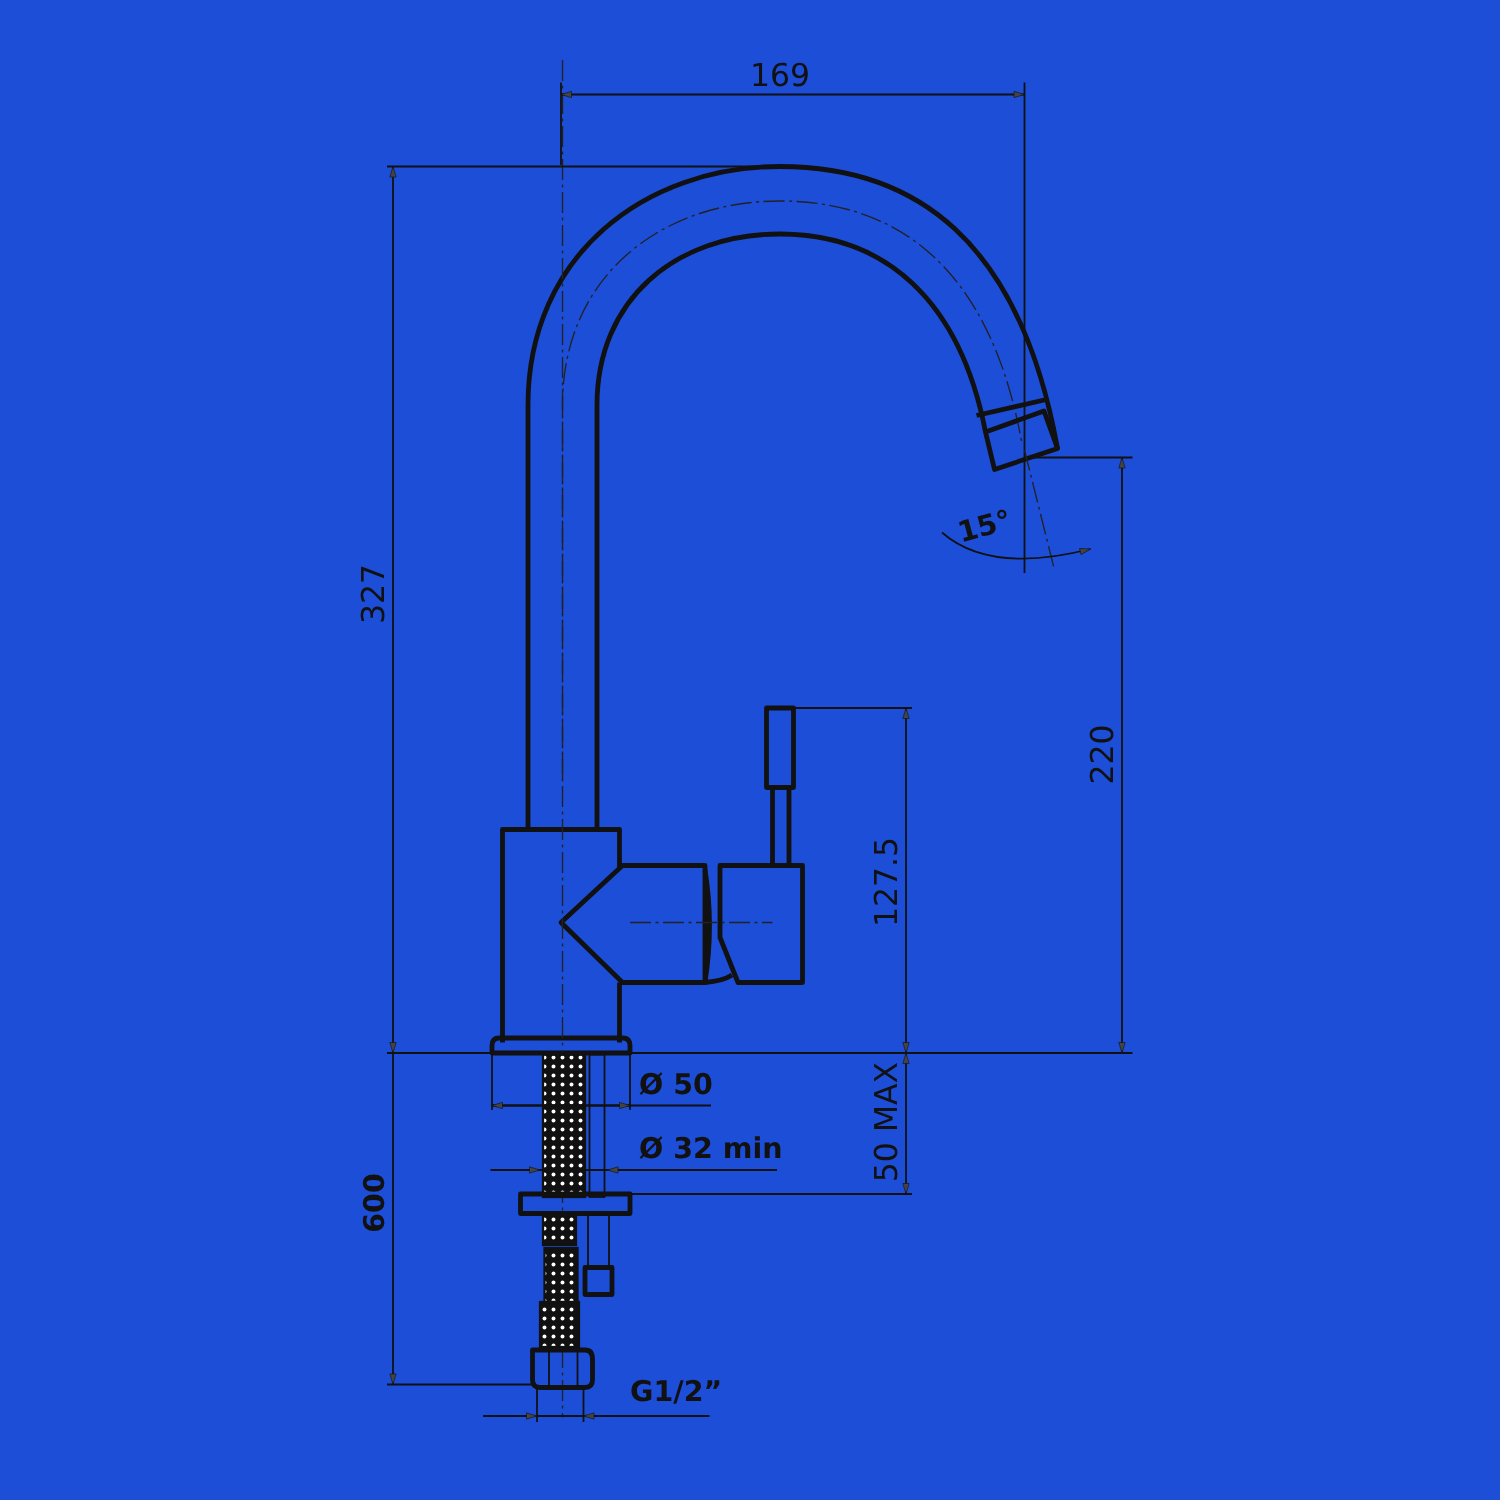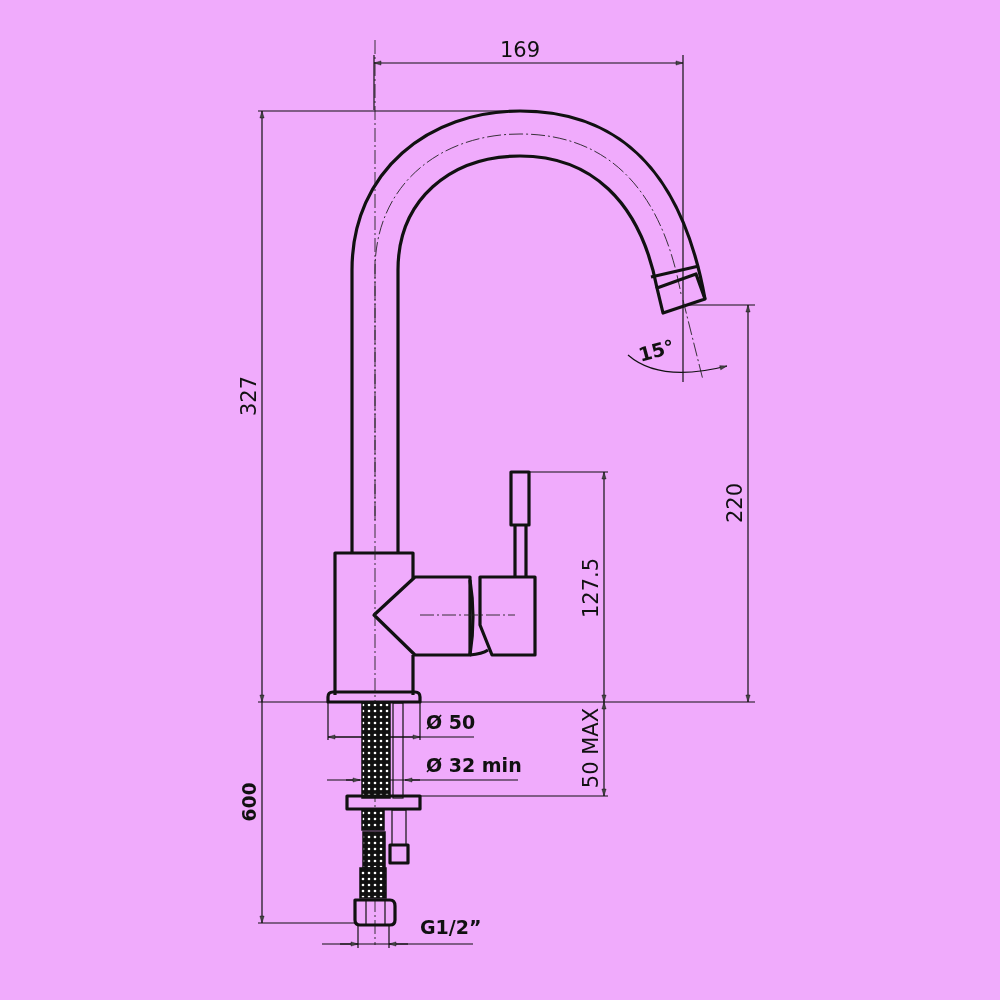--- a/index.html
+++ b/index.html
@@ -1,16 +1,16 @@
 <!DOCTYPE html>
 <html><head>
 <meta charset="utf-8">
 <style>
   html,body{margin:0;padding:0;background:#ffffff;}
-  #canvas{position:relative;width:1000px;height:1000px;background:#f0abfc;overflow:hidden;}
+  #canvas{position:relative;width:1000px;height:1000px;background:#1d4ed8;overflow:hidden;}
   svg{position:absolute;left:0;top:0;}
   .thick{stroke:#111;stroke-width:3.2;fill:none;stroke-linejoin:round;}
   .thin{stroke:#111;stroke-width:1.2;fill:none;}
   .center{stroke:#222;stroke-width:0.9;fill:none;stroke-dasharray:14 3 2 3;}
   .dim-text{font-family:"DejaVu Sans","Liberation Sans",sans-serif;font-size:21px;fill:#111;}
   .dim-text-b{font-family:"DejaVu Sans","Liberation Sans",sans-serif;font-size:19px;font-weight:bold;fill:#111;}
 </style>
 </head>
 <body>
 

